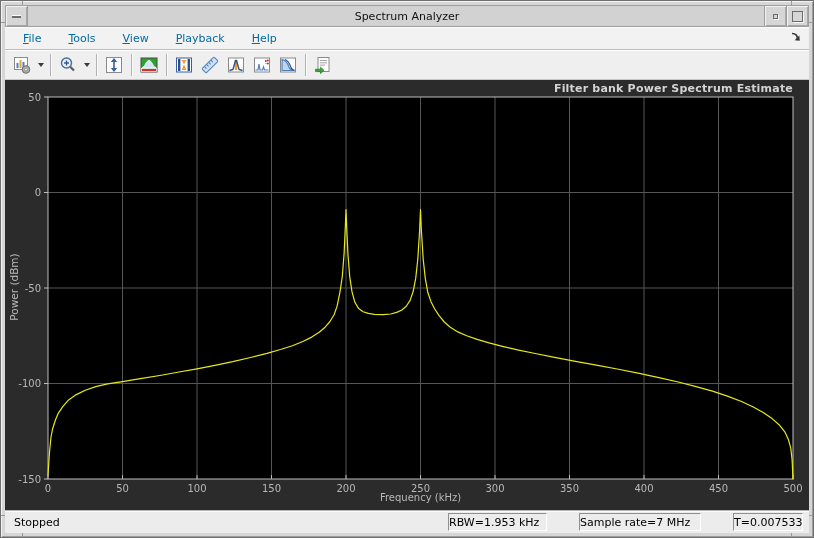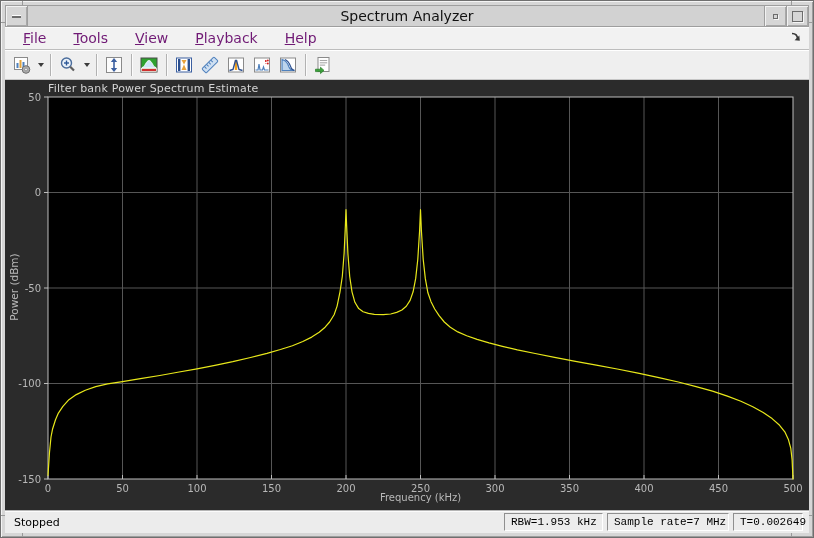--- a/index.html
+++ b/index.html
@@ -25,30 +25,30 @@
     display: flex; align-items: center; justify-content: center; cursor: default;
     box-shadow: inset 1px 1px 0 #f2f2f2, inset -1px -1px 0 #a8a8a8;
   }
   .tb-btn.right { border-right: none; border-left: 1px solid #9e9e9e; }
   .tb-dash { width: 9px; height: 3px; background: #6c6c6c; box-shadow: inset 0 1px 0 #fdfdfd; }
   .tb-min { width: 5px; height: 5px; background: #d6d6d6; border: 1px solid #6c6c6c; box-shadow: 1px 1px 0 #f5f5f5; }
   .tb-max { width: 11px; height: 11px; background: #d6d6d6; border: 1px solid #6c6c6c; box-shadow: 1px 1px 0 #f5f5f5; }
   .tb-title {
     position: absolute; left: 0; right: 0; top: 0; bottom: 0;
     display: flex; align-items: center; justify-content: center;
-    font-size: 14px; color: #111;
+    font-size: 11px; color: #111;
   }
 
   
   .menubar {
     height: 23px; flex: 0 0 23px; background: #f2f2f2;
     border-bottom: 1px solid #bdbdbd; box-shadow: 0 1px 0 #fdfdfd inset;
     display: flex; align-items: center; position: relative; padding-left: 9px;
   }
-  .menu-item { font-size: 14px; color: #701a75; padding: 2px 9px; margin-right: 9px; cursor: default; }
+  .menu-item { font-size: 11px; color: #0369a1; padding: 2px 9px; margin-right: 9px; cursor: default; }
   .menu-item .mn { text-decoration: underline; }
   .dock-btn { position: absolute; right: 6px; top: 3px; width: 14px; height: 14px; display: flex; align-items: center; justify-content: center; }
 
   
   .toolbar {
     height: 30px; flex: 0 0 30px; background: #efefef;
     border-bottom: 1px solid #c6c6c6; box-shadow: 0 1px 0 #ffffff inset;
     display: flex; align-items: center; padding-left: 4px;
   }
   .tool-btn {
@@ -57,47 +57,46 @@
   }
   .tool-caret {
     width: 11px; height: 25px; display: flex; align-items: center; justify-content: center; cursor: default;
   }
   .caret-shape { width: 0; height: 0; border-left: 3.5px solid transparent; border-right: 3.5px solid transparent; border-top: 4px solid #3c3c3c; }
   .tool-sep { width: 1px; height: 22px; background: #b2b2b2; box-shadow: 1px 0 0 #fbfbfb; margin: 0 4px; }
 
   
   .figure { position: relative; flex: 0 0 430px; height: 430px; background: #2b2b2b; }
   .fig-title {
-    position: absolute; left: 43px; width: 745px; top: 2px; text-align: left;
-    font-size: 11px; font-weight: normal; color: #d4d4d4; letter-spacing: 0.2px;
+    position: absolute; left: 43px; width: 745px; top: 2px; text-align: right;
+    font-size: 11px; font-weight: bold; color: #d4d4d4; letter-spacing: 0.2px;
   }
   .fig-xlabel {
     position: absolute; left: 43px; width: 745px; top: 412px; text-align: center;
     font-size: 10px; color: #b8b8b8;
   }
   .fig-ylabel {
     position: absolute; left: -81px; top: 201px; width: 180px; text-align: center;
     transform: rotate(-90deg); font-size: 10.5px; color: #b8b8b8;
   }
   .plot-svg { position: absolute; left: 0; top: 0; }
 
   
   .statusbar {
     flex: 1 1 auto; background: #ececec; border-top: 1px solid #b5b5b5;
     box-shadow: 0 1px 0 #fbfbfb inset;
-    display: flex; align-items: center; font-size: 11px; color: #000; padding: 0 6px 0 9px;
+    display: flex; align-items: center; font-size: 11px; color: #000; padding: 0 6px 0 9px; gap: 28px;
   }
   .status-text { flex: 1 1 auto; }
   .sb-box {
     height: 18px; display: flex; align-items: center; justify-content: flex-start;
-    padding: 0 6px; margin-left: 4px; background: #ececec; font-size: 11px;
+    padding: 0 0; margin-left: 4px; background: #ececec; font-size: 11px;
     border-top: 1px solid #8f8f8f; border-left: 1px solid #8f8f8f;
     border-bottom: 1px solid #ffffff; border-right: 1px solid #ffffff;
     white-space: nowrap;
-    font-family: Liberation Mono, monospace;
   }
   .sb-rbw { width: 99px; }
   .sb-rate { width: 122px; }
   .sb-time { width: 70px; }
 </style>
 </head>
 <body>
 
 <div class="window">
   <div class="notch" style="left:21px;top:0;width:1px;height:4px;"></div>
@@ -297,17 +296,17 @@
         </svg>
       <div class="fig-title">Filter bank Power Spectrum Estimate</div>
       <div class="fig-xlabel">Frequency (kHz)</div>
       <div class="fig-ylabel">Power (dBm)</div>
     </div>
 
     <div class="statusbar">
       <span class="status-text">Stopped</span>
       <div class="sb-box sb-rbw">RBW=1.953 kHz</div>
       <div class="sb-box sb-rate">Sample rate=7 MHz</div>
-      <div class="sb-box sb-time">T=0.002649</div>
+      <div class="sb-box sb-time">T=0.007533</div>
     </div>
 
   </div>
 </div>
 
 </body></html>

